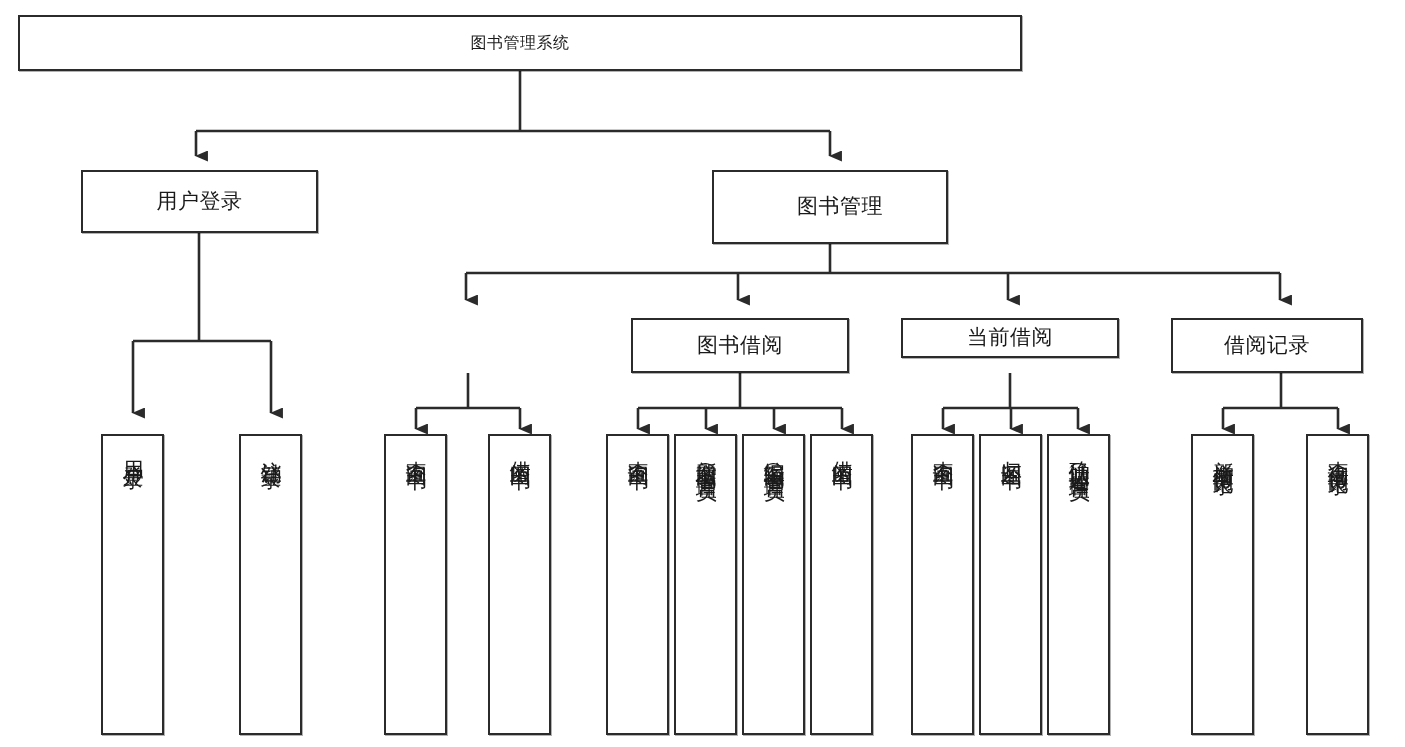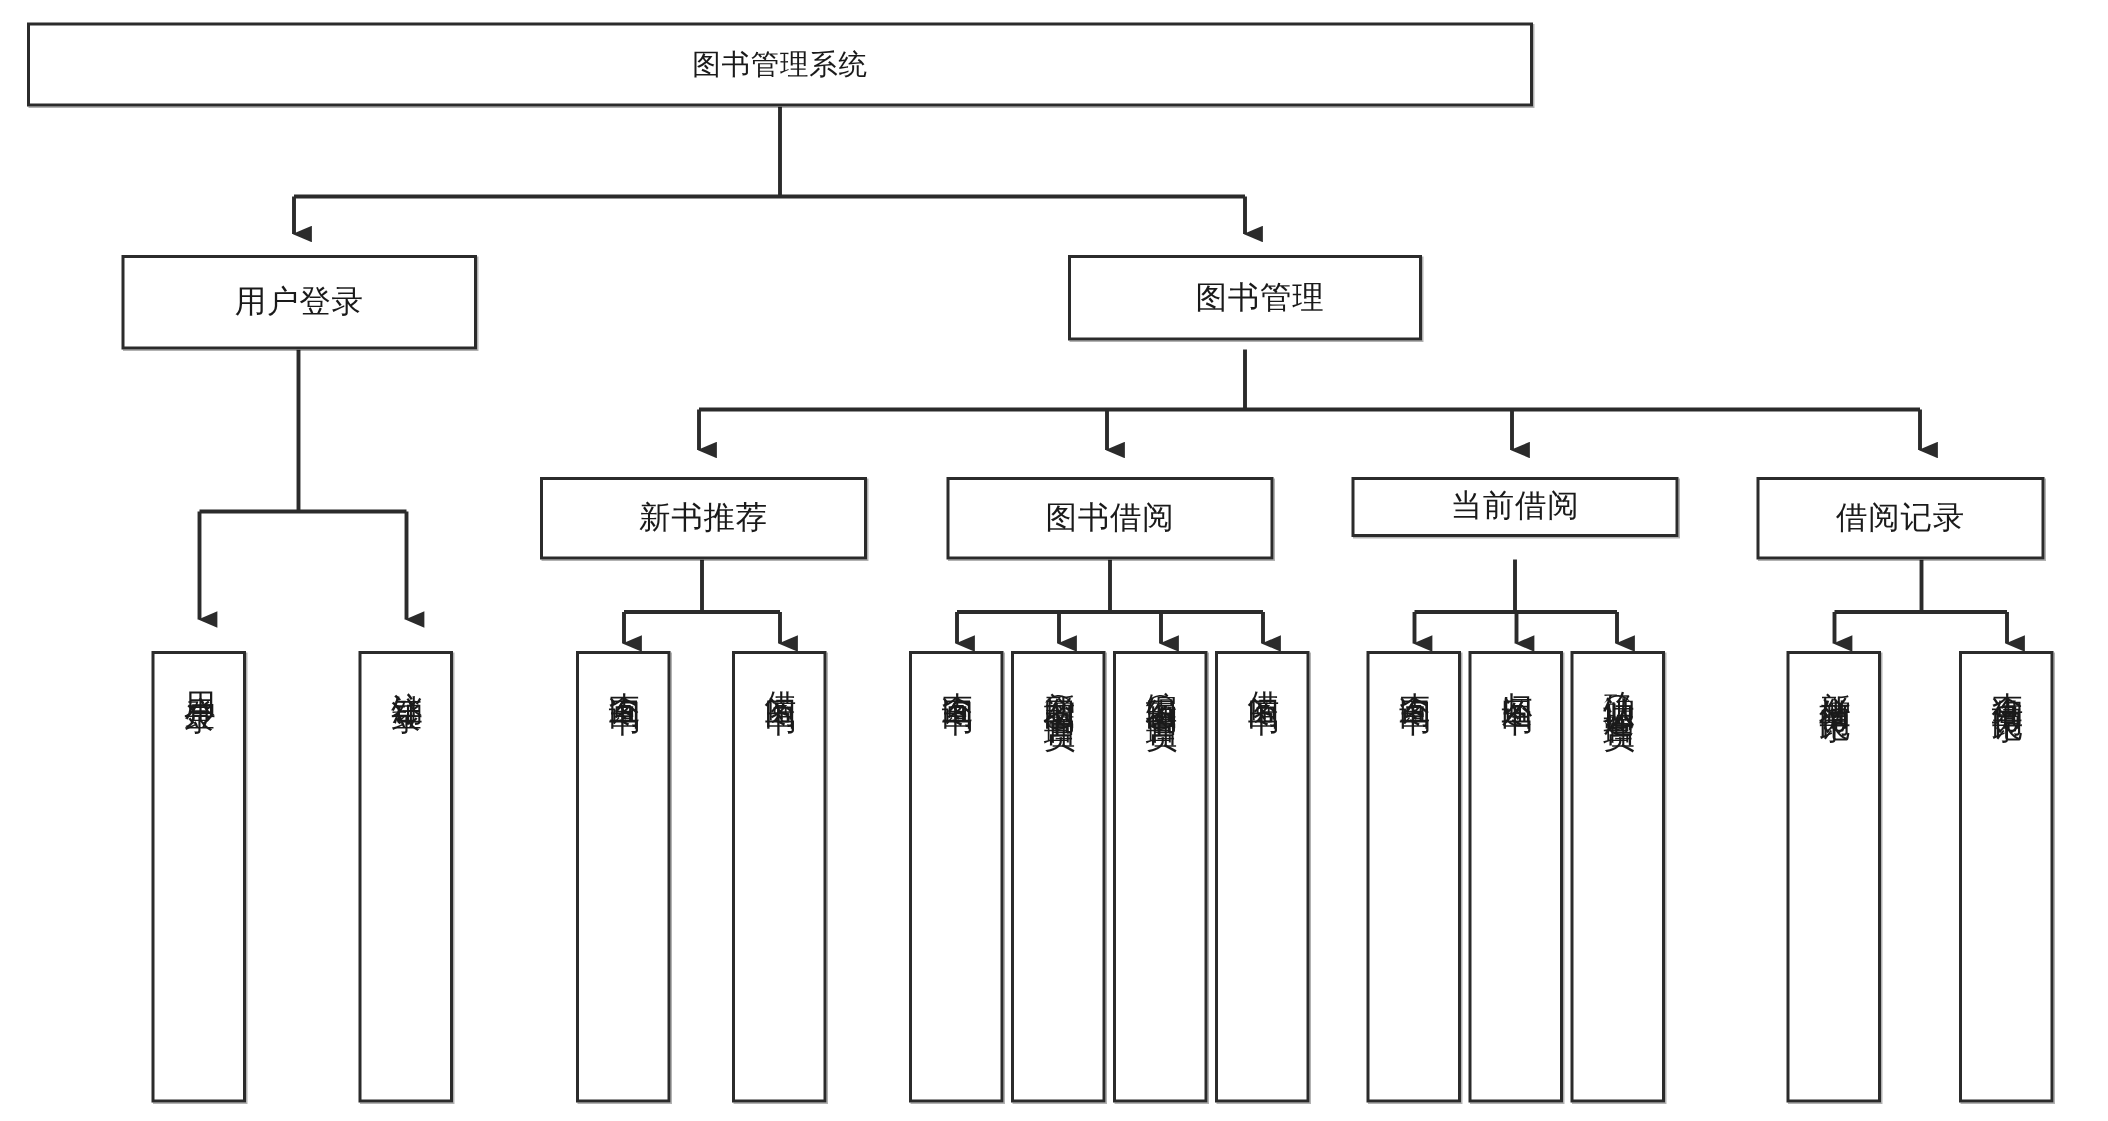--- a/index.html
+++ b/index.html
@@ -41,21 +41,21 @@
     color: #1a1a1a;
     letter-spacing: 0.5px;
     white-space: nowrap;
   }
   
   .node.horiz .node-label {
     font-size: 21px;
     line-height: 1.1;
   }
   .node.root .node-label {
-    font-size: 19px;
+    font-size: 16px;
   }
   
   .node.vert {
     align-items: flex-start;
     justify-content: center;
     padding-top: 8px;
   }
   .node.vert .node-label {
     font-size: 21px;
     writing-mode: vertical-rl;
@@ -131,27 +131,24 @@
   </svg>
 
   <div class="node horiz root" style="left:18px; top:15px; width:1004px; height:56px;">
     <span class="node-label">图书管理系统</span>
   </div>
 
   <div class="node horiz" style="left:81px; top:170px; width:237px; height:63px;">
     <span class="node-label">用户登录</span>
   </div>
 
-  <div class="node horiz" style="left:712px; top:170px; width:236px; height:57px;padding-left:20px;">
+  <div class="node horiz" style="left:712px; top:170px; width:236px; height:74px;padding-left:20px;">
     <span class="node-label">图书管理</span>
   </div>
 
-  <div class="node horiz" style="left:360px; top:318px; width:218px; height:55px;">
-    <span class="node-label">新书推荐</span>
-  </div>
 
   <div class="node horiz" style="left:631px; top:318px; width:218px; height:55px;">
     <span class="node-label">图书借阅</span>
   </div>
 
   <div class="node horiz" style="left:901px; top:318px; width:218px; height:40px;">
     <span class="node-label">当前借阅</span>
   </div>
 
   <div class="node horiz" style="left:1171px; top:318px; width:192px; height:55px;">

